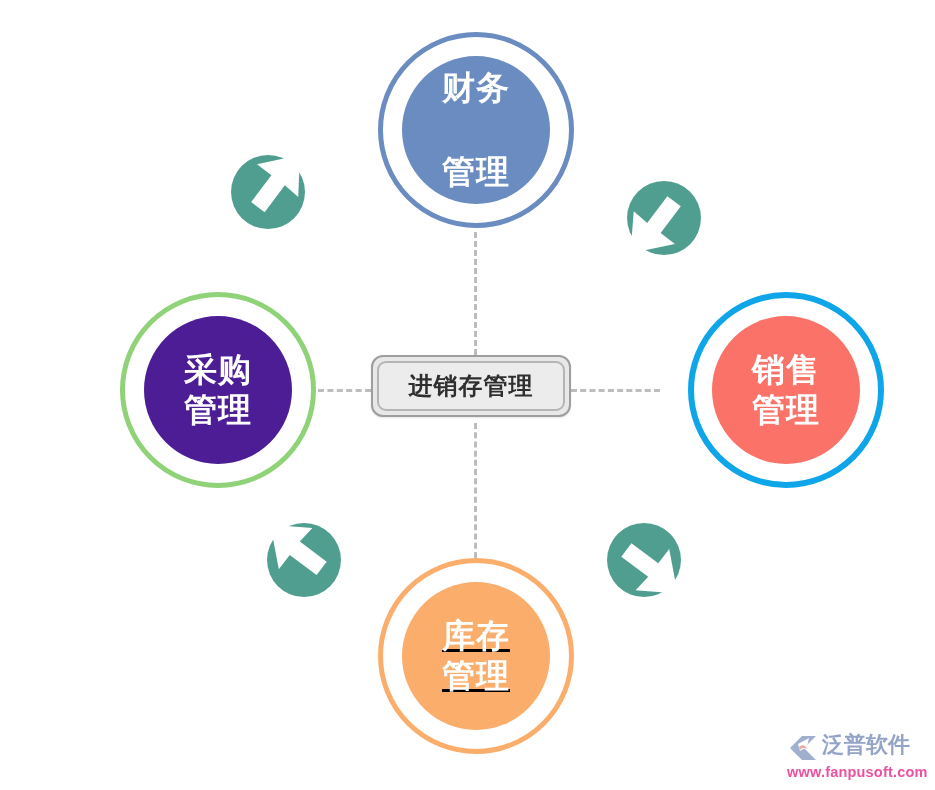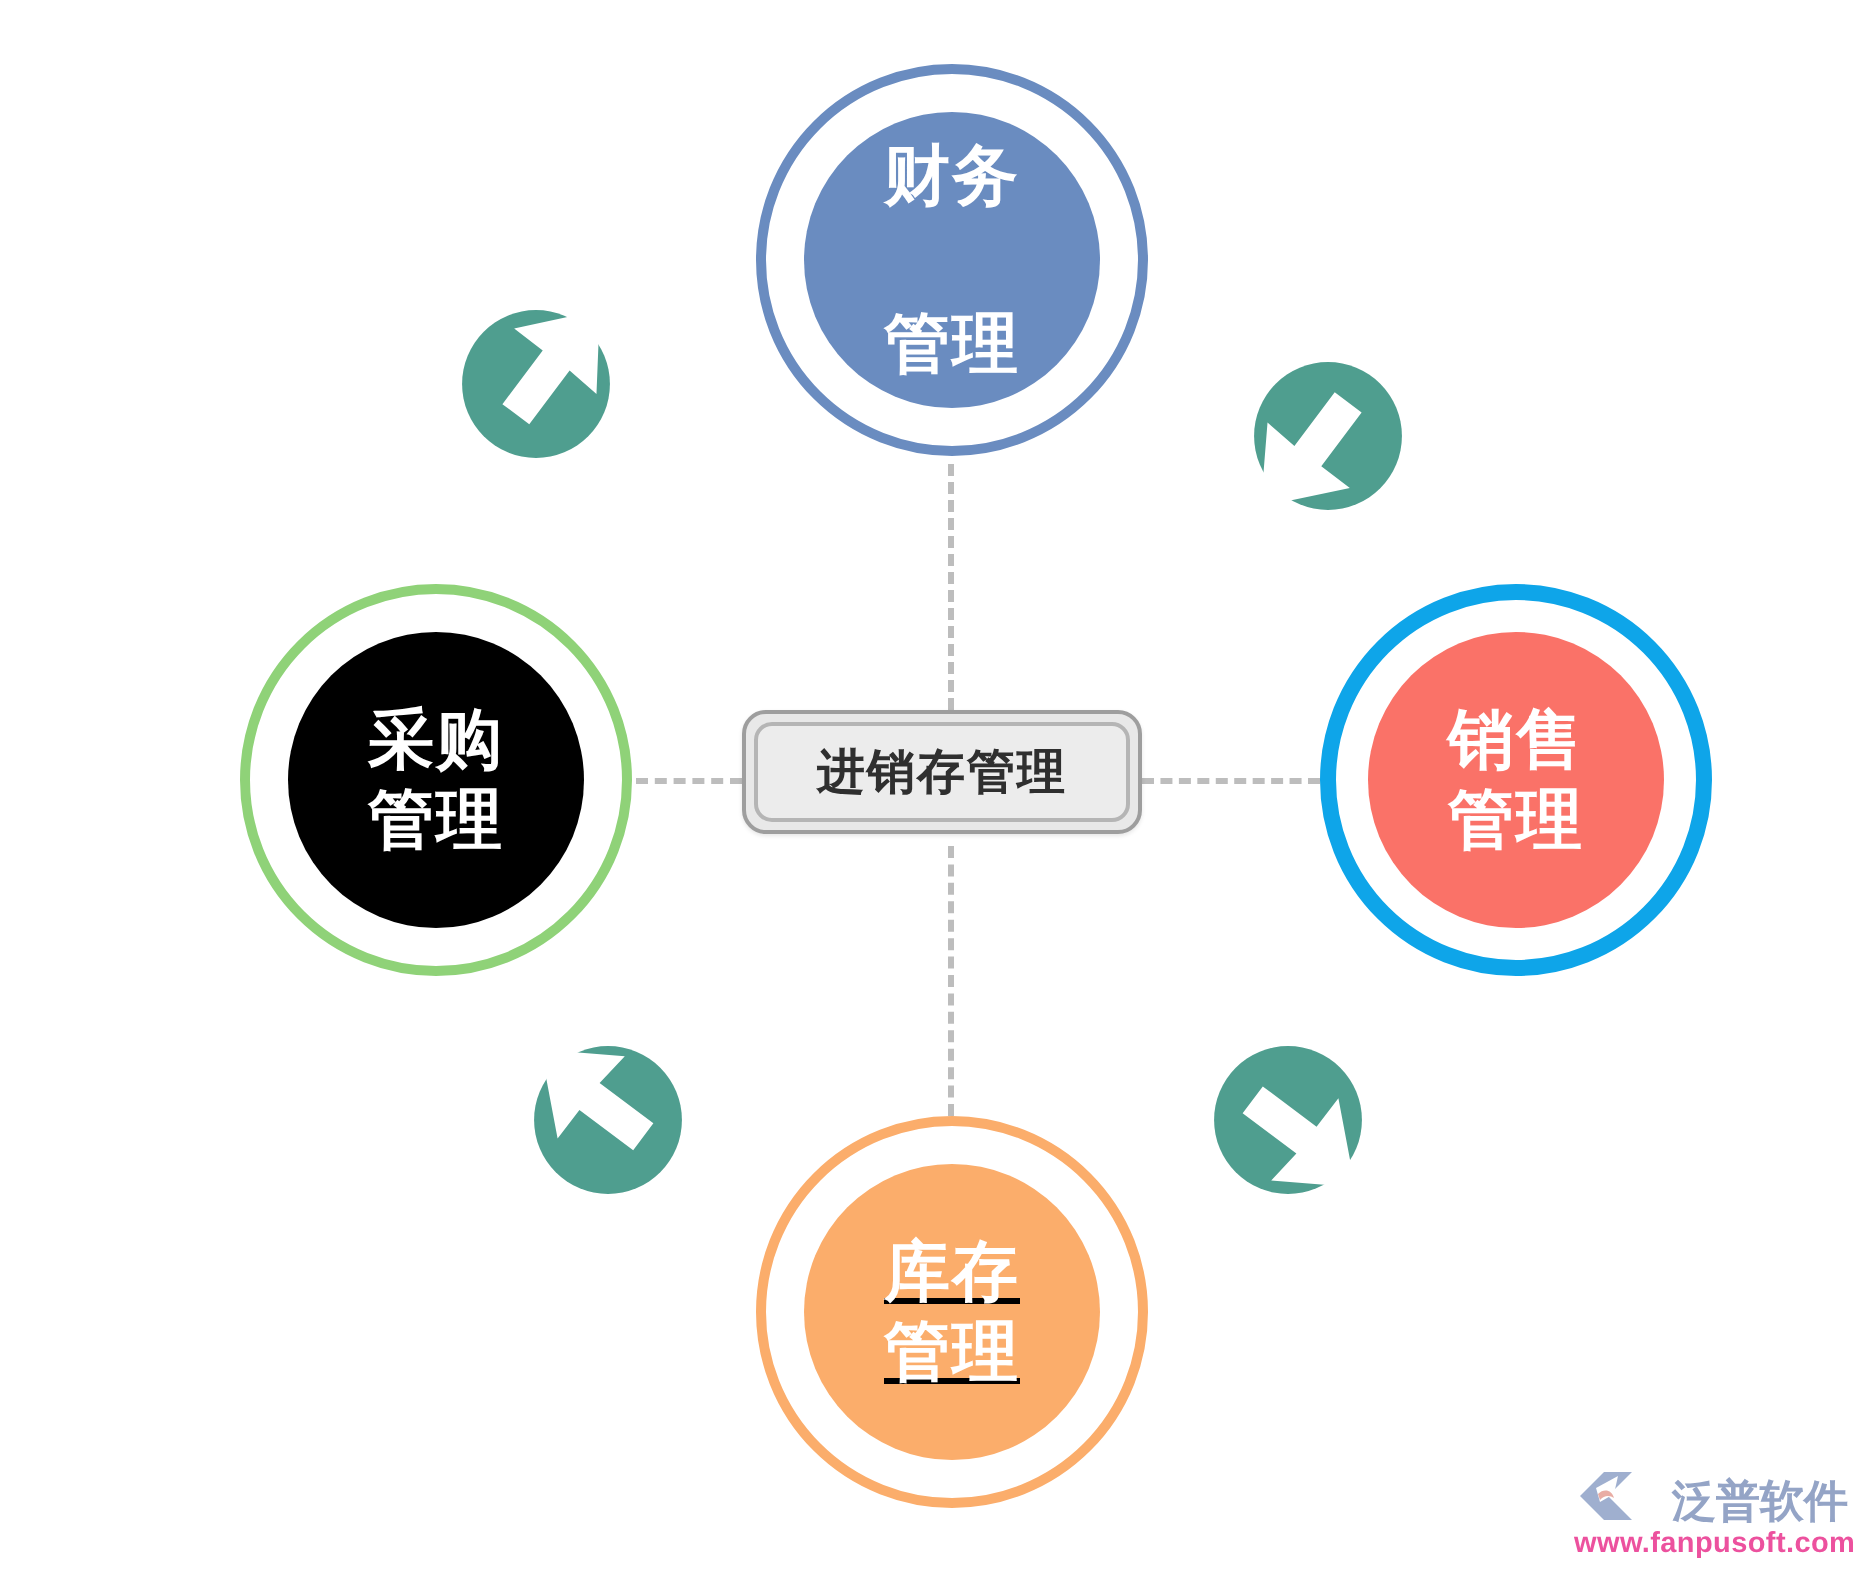--- a/index.html
+++ b/index.html
@@ -61,22 +61,22 @@
     font-weight: bold;
     line-height: 1.22;
     letter-spacing: 1px;
     text-align: center;
     white-space: nowrap;
   }
 
   #node-finance   { left: 378px; top: 32px;  border: 5px solid #6a8cc0; }
   #node-finance   .inner { background: #6a8cc0; gap: 44px; }
   #node-purchase  { left: 120px; top: 292px; border: 5px solid #8fd278; }
-  #node-purchase  .inner { background: #000000; }
-  #node-sales     { left: 660px; top: 292px; border: 8px solid #0ea5e9; }
+  #node-purchase  .inner { background: #4c1d95; }
+  #node-sales     { left: 688px; top: 292px; border: 6px solid #0ea5e9; }
   #node-sales     .inner { background: #fa7268; }
   #node-inventory { left: 378px; top: 558px; border: 5px solid #fbad6b; text-decoration: underline; }
   #node-inventory .inner { background: #fbad6b; }
 
   
   #center-box {
     position: absolute;
     left: 371px;
     top: 355px;
     width: 200px;
@@ -130,22 +130,22 @@
     position: absolute;
     right: 8px;
     bottom: 10px;
     width: 140px;
     z-index: 6;
     opacity: 0.95;
     user-select: none;
   }
   #watermark .wm-row {
     display: flex;
-    align-items: flex-end;
-    gap: 17px;
+    align-items: flex-start;
+    gap: 3px;
   }
   #watermark .wm-mark {
     width: 32px;
     height: 28px;
     flex: 0 0 auto;
   }
   #watermark .wm-name {
     font-size: 22px;
     font-weight: bold;
     color: #8fa0c4;

